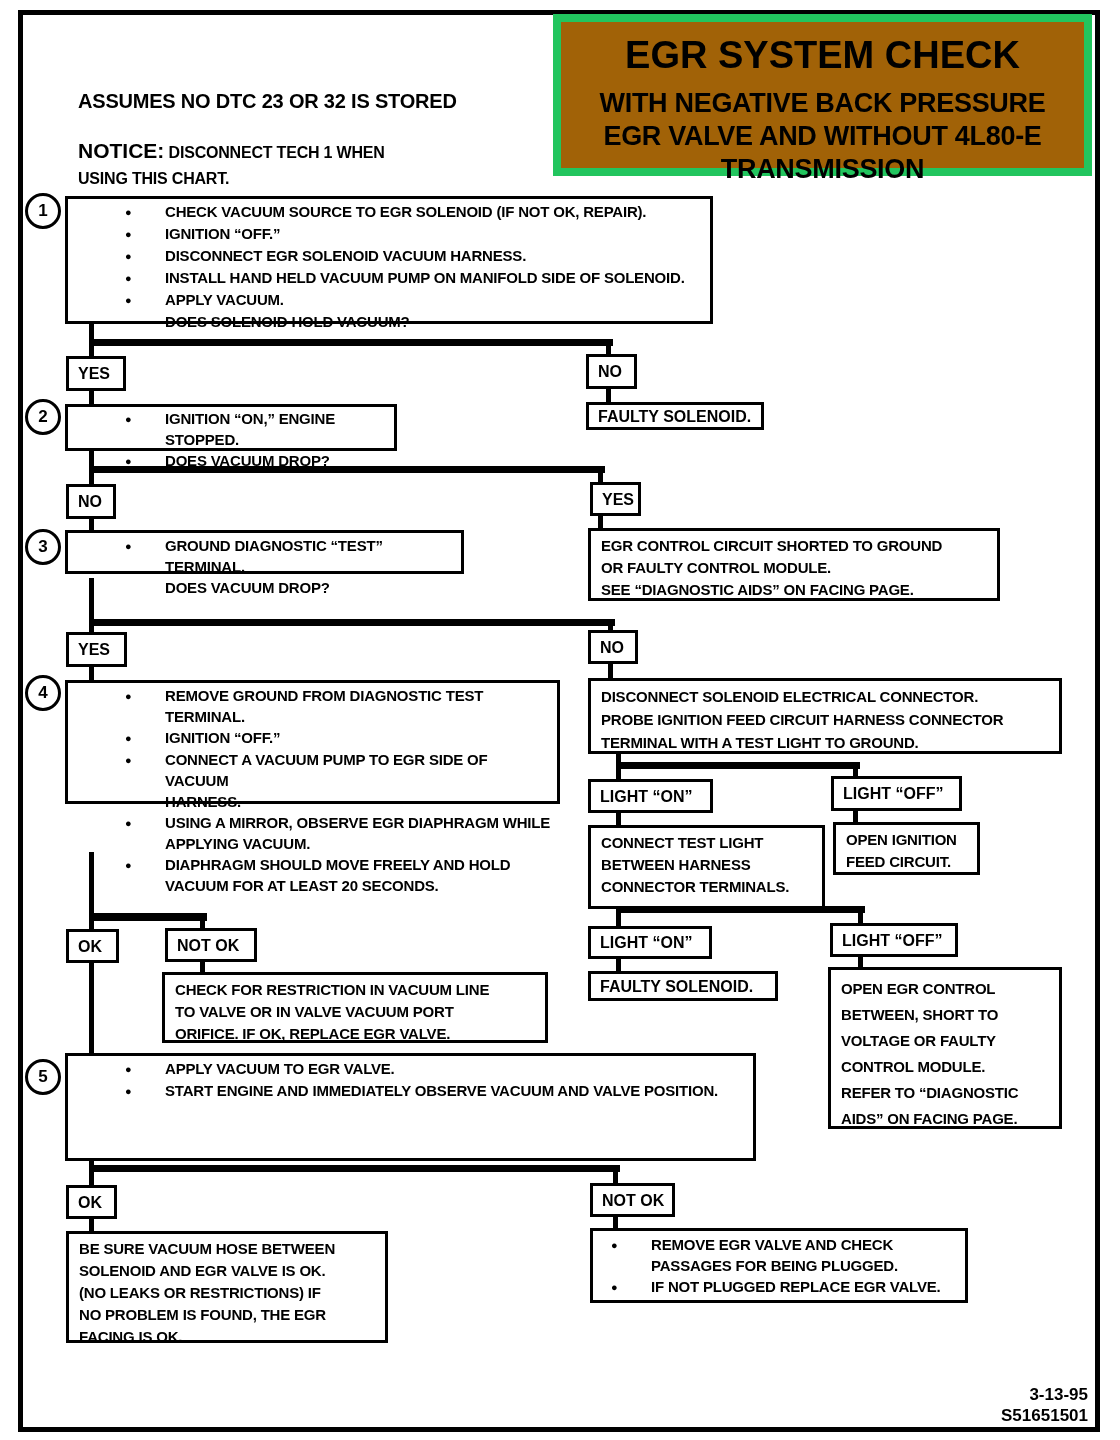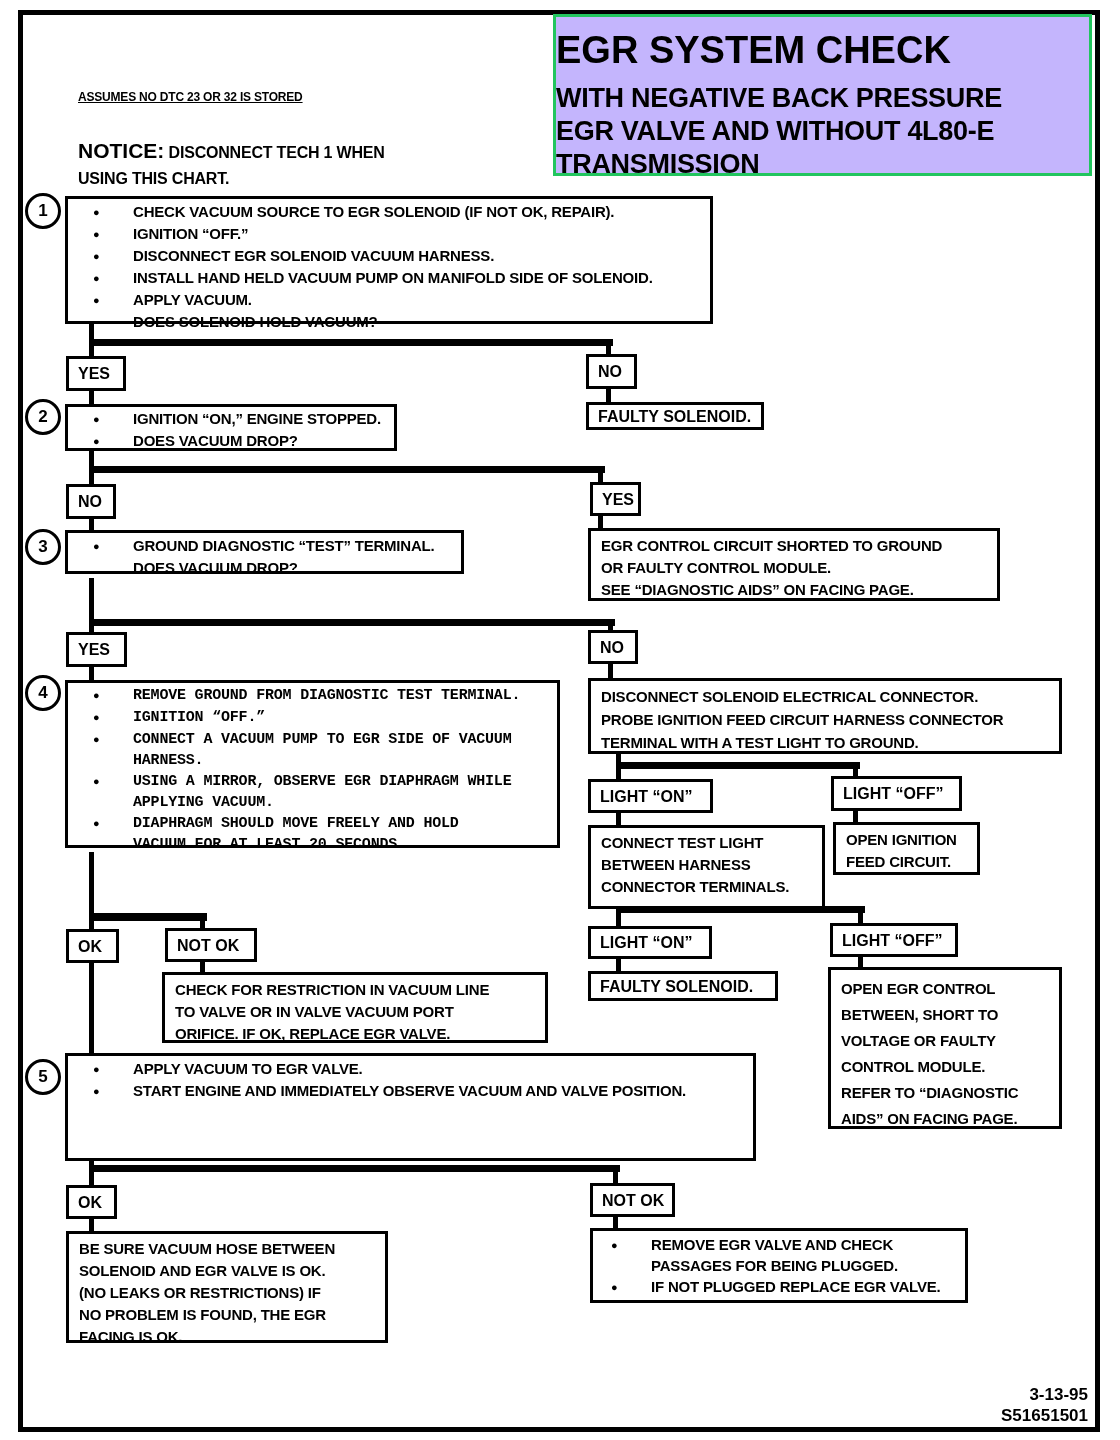--- a/index.html
+++ b/index.html
@@ -11,35 +11,35 @@
   .frame {
     position:absolute; left:18px; top:10px; width:1082px; height:1422px;
     border:5px solid #000; box-sizing:border-box;
   }
   .box {
     position:absolute; border:3px solid #000; box-sizing:border-box;
     background:#fff; font-size:15px; letter-spacing:-0.2px; line-height:21px;
   }
   .tag { display:flex; align-items:center; padding-left:9px; font-size:16px; letter-spacing:0; }
   .ptext { white-space:pre-line; padding:4px 10px; }
-  .list { padding:2px 6px 2px 25px; }
+  .list { padding:2px 6px 2px 57px; }
   .li { display:flex; }
   .li::before { content:"●"; flex:0 0 40px; font-size:11px; line-height:21px; padding-top:1px; }
   .li.nob::before { visibility:hidden; }
   .li .lt { white-space:pre-line; }
   .circ {
     position:absolute; width:30px; height:30px; border:3px solid #000; border-radius:50%;
     background:#fff; display:flex; align-items:center; justify-content:center;
     font-size:17px; box-sizing:content-box;
   }
   .ln { position:absolute; background:#000; }
-  .title-box { position:absolute; border:3px solid #22c55e; box-sizing:border-box; background:#c4b5fd; }
+  .title-box { position:absolute; border:8px solid #22c55e; box-sizing:border-box; background:#a16207; text-align:center; }
   .title-main { font-size:38px; letter-spacing:0; margin-top:12px; }
   .title-sub { font-size:27px; line-height:33px; white-space:pre-line; margin-top:10px; letter-spacing:-0.3px; }
-  .hdr-assumes { position:absolute; font-size:12px; letter-spacing:-0.2px;text-decoration:underline; }
+  .hdr-assumes { position:absolute; font-size:20px; letter-spacing:-0.2px; }
   .hdr-notice { position:absolute; font-size:16px; width:380px; line-height:26px; letter-spacing:-0.2px; }
   .hdr-notice .nlabel { font-size:21px; letter-spacing:0; }
   .hdr-notice .ntext { white-space:pre-line; }
   .footer { position:absolute; left:840px; top:1368px; width:248px; text-align:right; font-size:17px; line-height:21px;margin-top:16px; }
 </style>
 </head>
 <body>
 
 <div class="page">
   <div class="frame"></div>
@@ -149,21 +149,21 @@
         <span class="lt">DOES VACUUM DROP?</span>
       </div>
     </div>
   <div class="box ptext" style="left:588px;top:528px;width:412px;height:73px;line-height:22px;">EGR CONTROL CIRCUIT SHORTED TO GROUND
 OR FAULTY CONTROL MODULE.
 SEE “DIAGNOSTIC AIDS” ON FACING PAGE.</div>
 
   <div class="box tag" style="left:66px;top:632px;width:61px;height:35px;">YES</div>
   <div class="box tag" style="left:588px;top:630px;width:50px;height:34px;">NO</div>
 
-  <div class="box list" style="left:65px;top:680px;width:495px;height:168px;font-family:Liberation Mono, monospace;">
+  <div class="box list" style="left:65px;top:680px;width:495px;height:124px;">
       <div class="li">
         <span class="lt">REMOVE GROUND FROM DIAGNOSTIC TEST TERMINAL.</span>
       </div>
       <div class="li">
         <span class="lt">IGNITION “OFF.”</span>
       </div>
       <div class="li">
         <span class="lt">CONNECT A VACUUM PUMP TO EGR SIDE OF VACUUM
 HARNESS.</span>
       </div>

